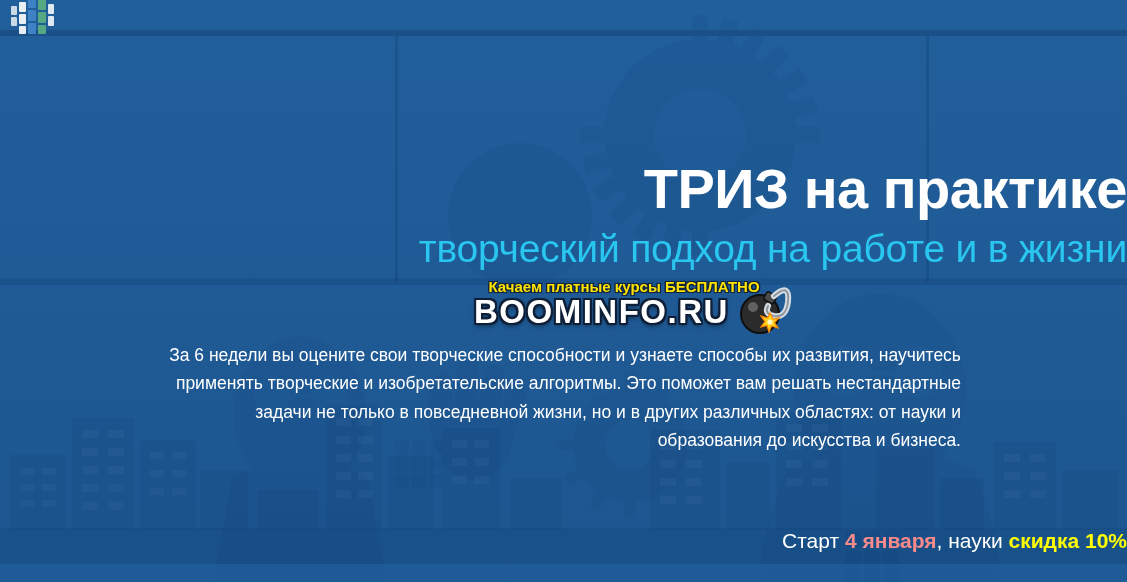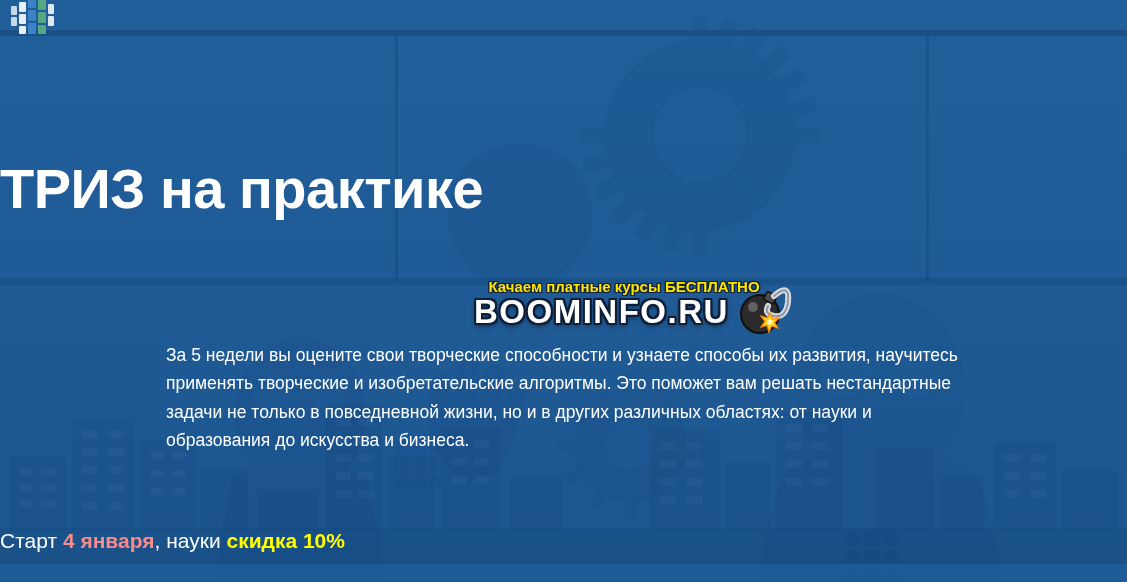--- a/index.html
+++ b/index.html
@@ -98,21 +98,21 @@
   .logo-text .num { color: #5f87ad; }
   .logo-text .word { color: #c2d3e2; }
 
   
   .hero {
     position: absolute;
     top: 0; left: 0;
     width: 1127px;
     height: 582px;
     z-index: 10;
-    text-align: left;
+    text-align: right;
   }
 
   .title {
     position: absolute;
     top: 160px;
     left: 0; right: 0;
     margin: 0;
     color: #ffffff;
     font-size: 56px;
     font-weight: 700;
@@ -453,22 +453,23 @@
           </g>
         </svg>
       </span>
     </a>
   </header>
 
   <main class="hero">
 
     <h1 class="title">ТРИЗ на практике</h1>
 
-
-    <p class="lead">За 5 недели вы оцените свои творческие способности и узнаете способы их развития, научитесь применять творческие и изобретательские алгоритмы. Это поможет вам решать нестандартные задачи не только в повседневной жизни, но и в других различных областях: от науки и образования до искусства и бизнеса.</p>
+    <h2 class="subtitle">творческий подход на работе и в жизни</h2>
+
+    <p class="lead">За 6 недели вы оцените свои творческие способности и узнаете способы их развития, научитесь применять творческие и изобретательские алгоритмы. Это поможет вам решать нестандартные задачи не только в повседневной жизни, но и в других различных областях: от науки и образования до искусства и бизнеса.</p>
 
     <p class="startline">
       <span>Старт </span><span class="date">4 января</span><span>, науки </span><span class="discount">скидка 10%</span>
     </p>
   </main>
 
   <div class="watermark">
     <div class="wm-top">Качаем платные курсы БЕСПЛАТНО</div>
     <div class="wm-main">BOOMINFO.RU</div>
     <span class="wm-bomb">

